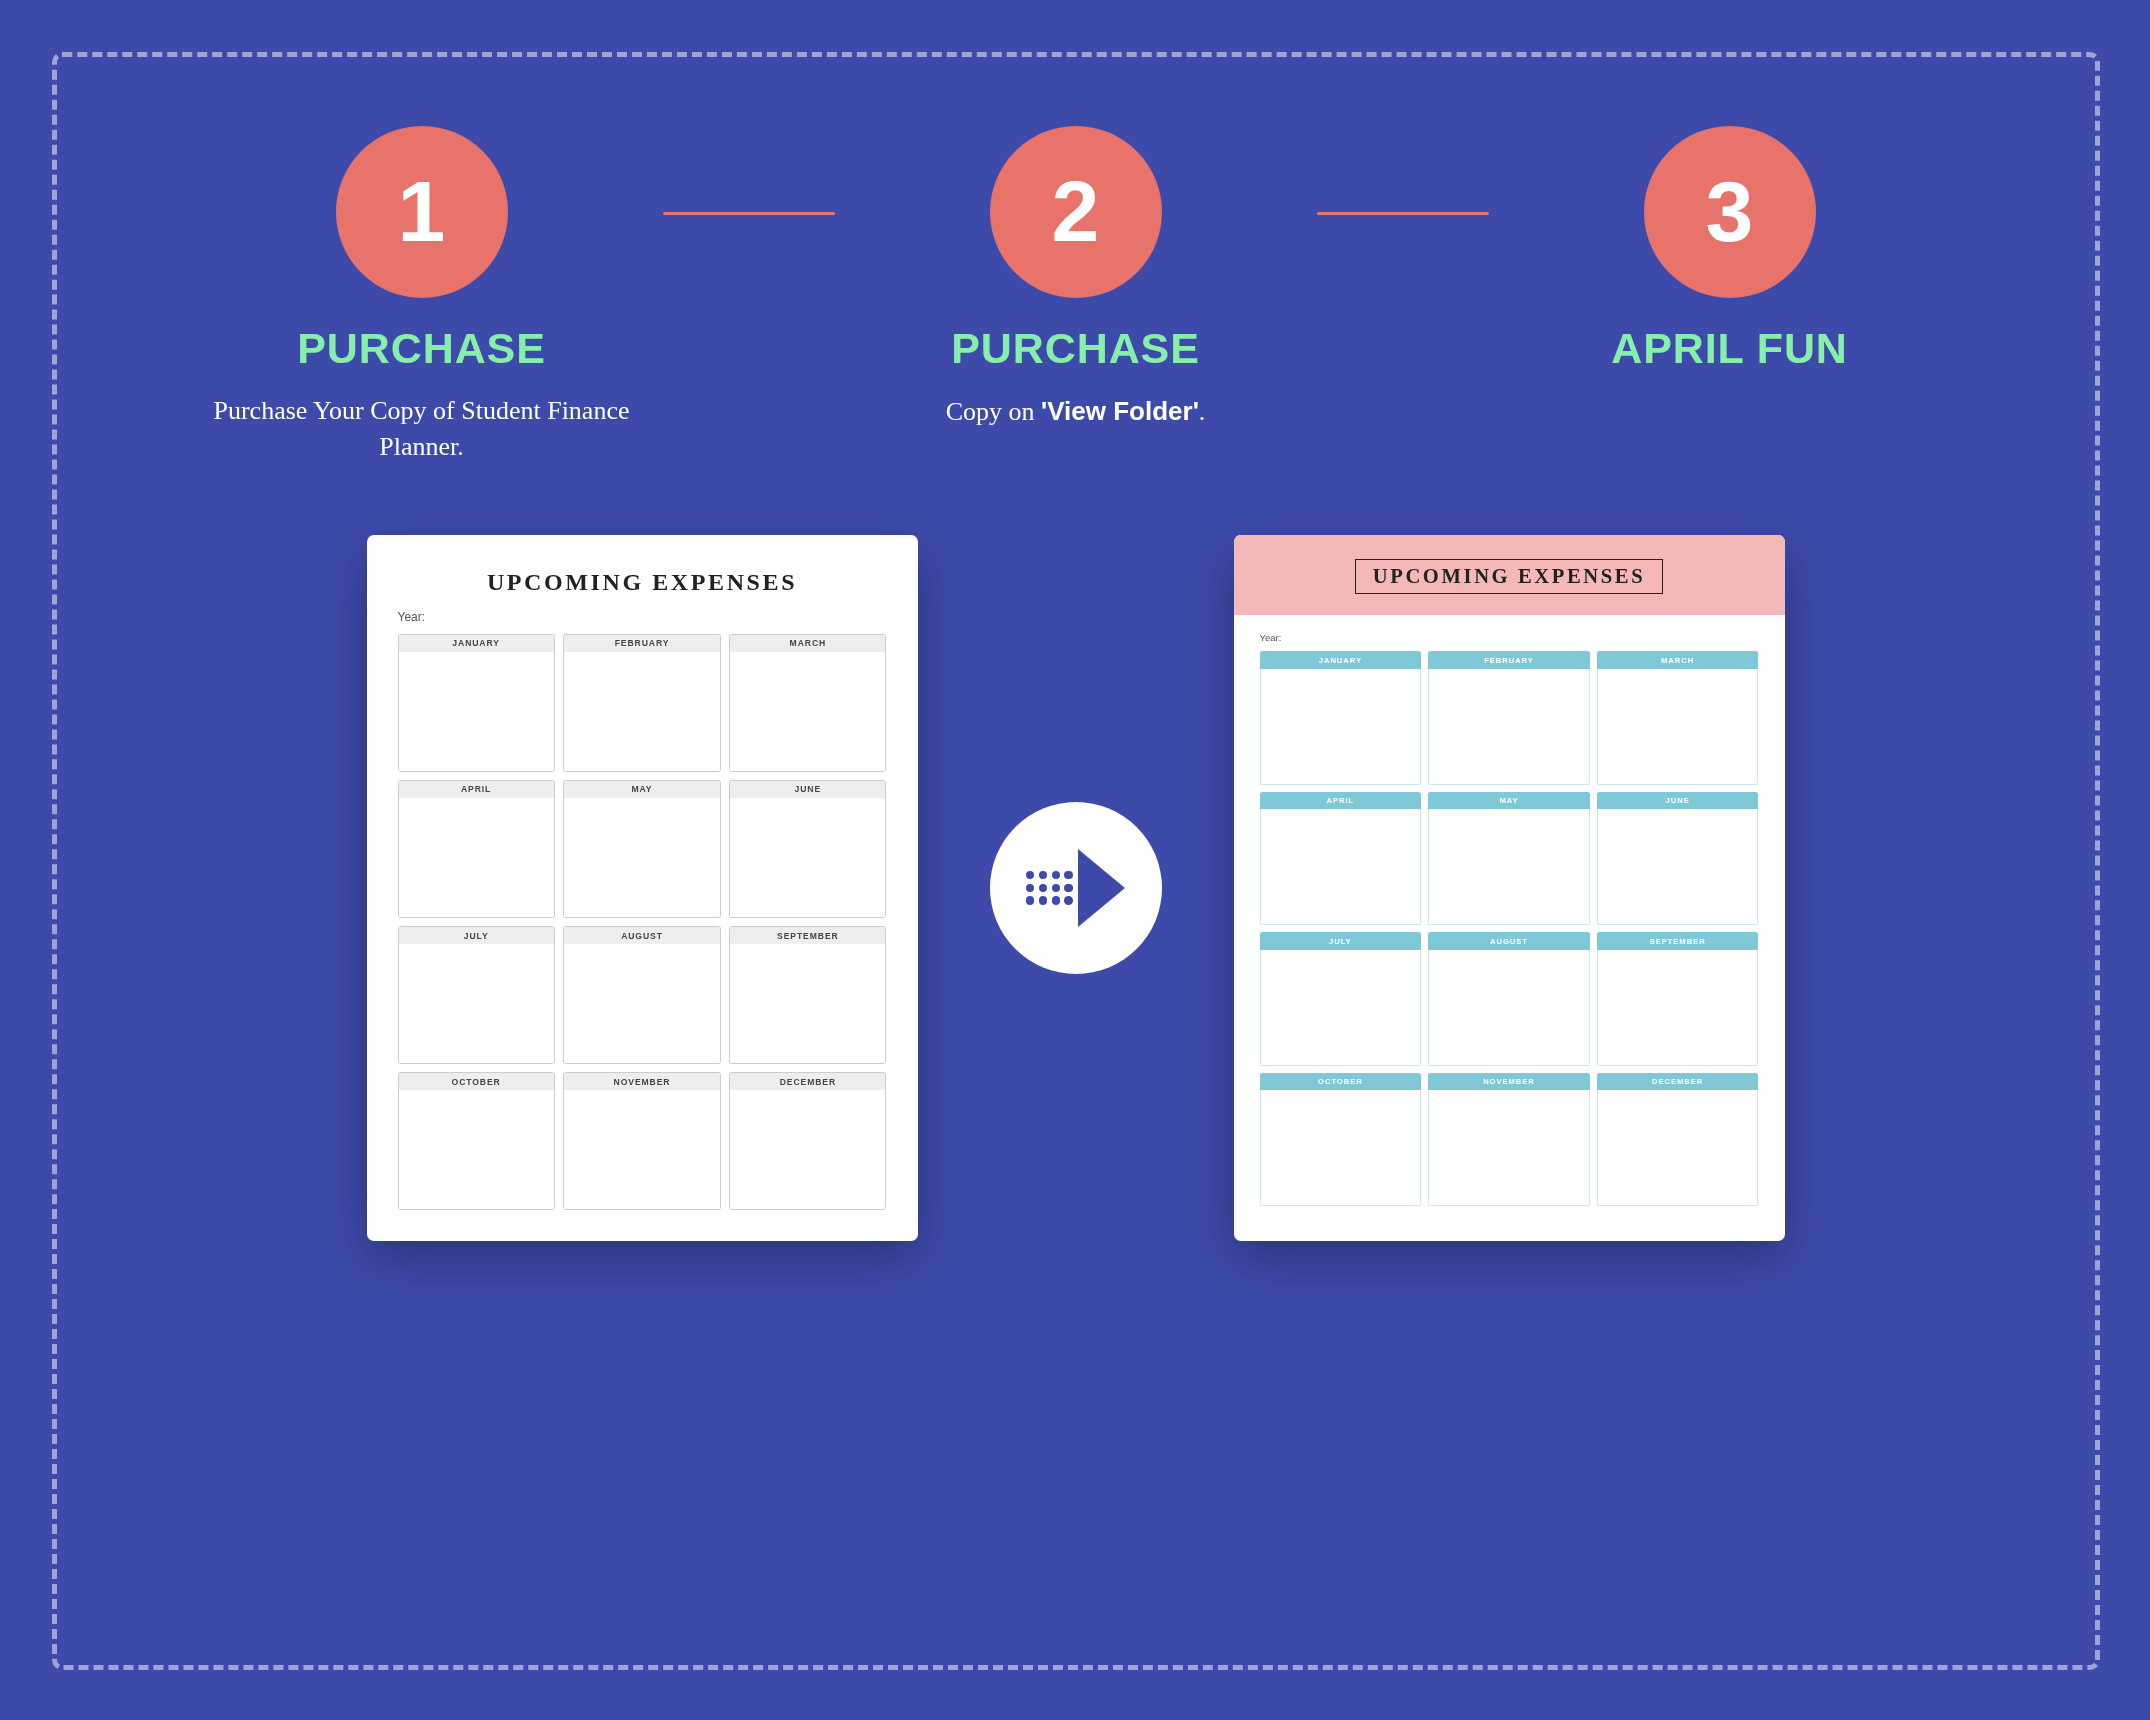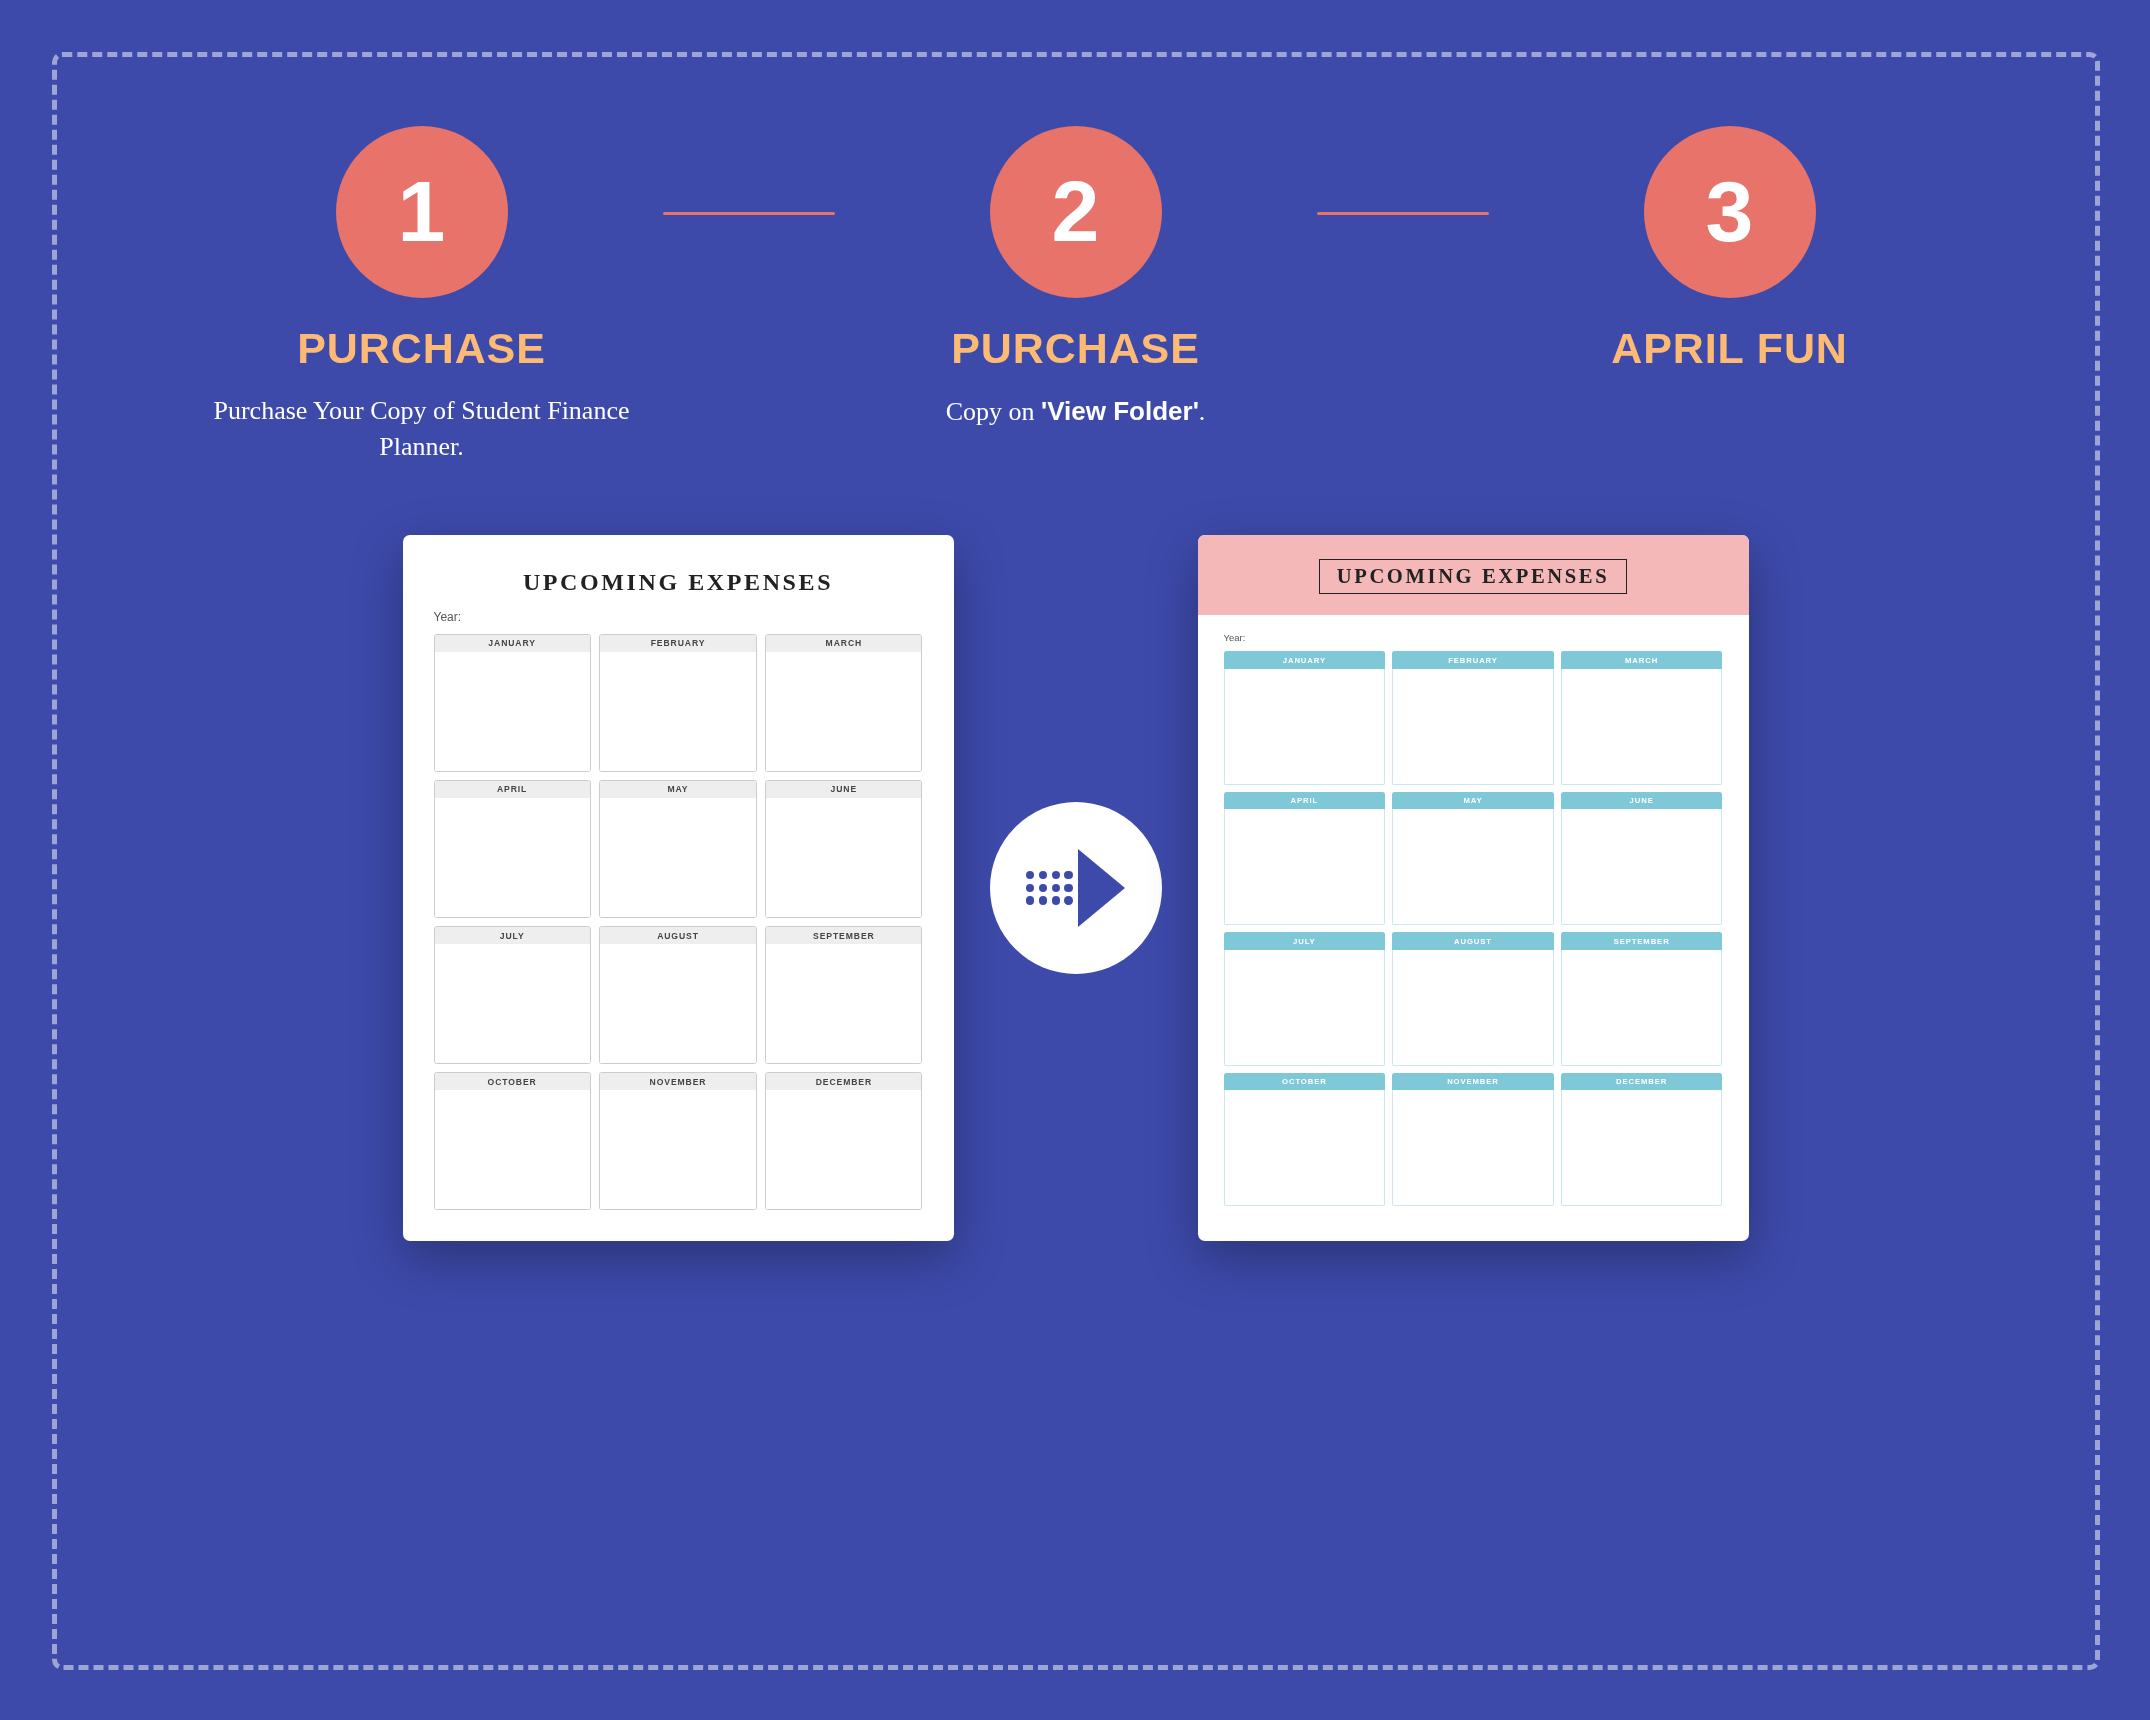--- a/index.html
+++ b/index.html
@@ -68,21 +68,21 @@
     .connector-line {
       height: 3.4px;
       width: 100%;
       background: #e8736a;
       border-radius: 1.7px;
     }
 
     .step-title {
       font-size: 43px;
       font-weight: 900;
-      color: #fdba74;
+      color: #86efac;
       text-align: center;
       margin-bottom: 20.6px;
       font-family: sans-serif;
       letter-spacing: 0.9px;
     }
 
     .step-desc {
       font-size: 26px;
       color: white;
       text-align: center;
@@ -94,21 +94,21 @@
     .step-desc strong {
       font-weight: 700;
       font-family: sans-serif;
     }
 
     
     .preview-row {
       display: flex;
       align-items: center;
       justify-content: center;
-      gap: 36px;
+      gap: 72px;
       width: 100%;
       margin-top: 17px;
     }
 
     
     .doc-mockup {
       background: white;
       width: 551px;
       height: 706px;
       border-radius: 6.9px;

